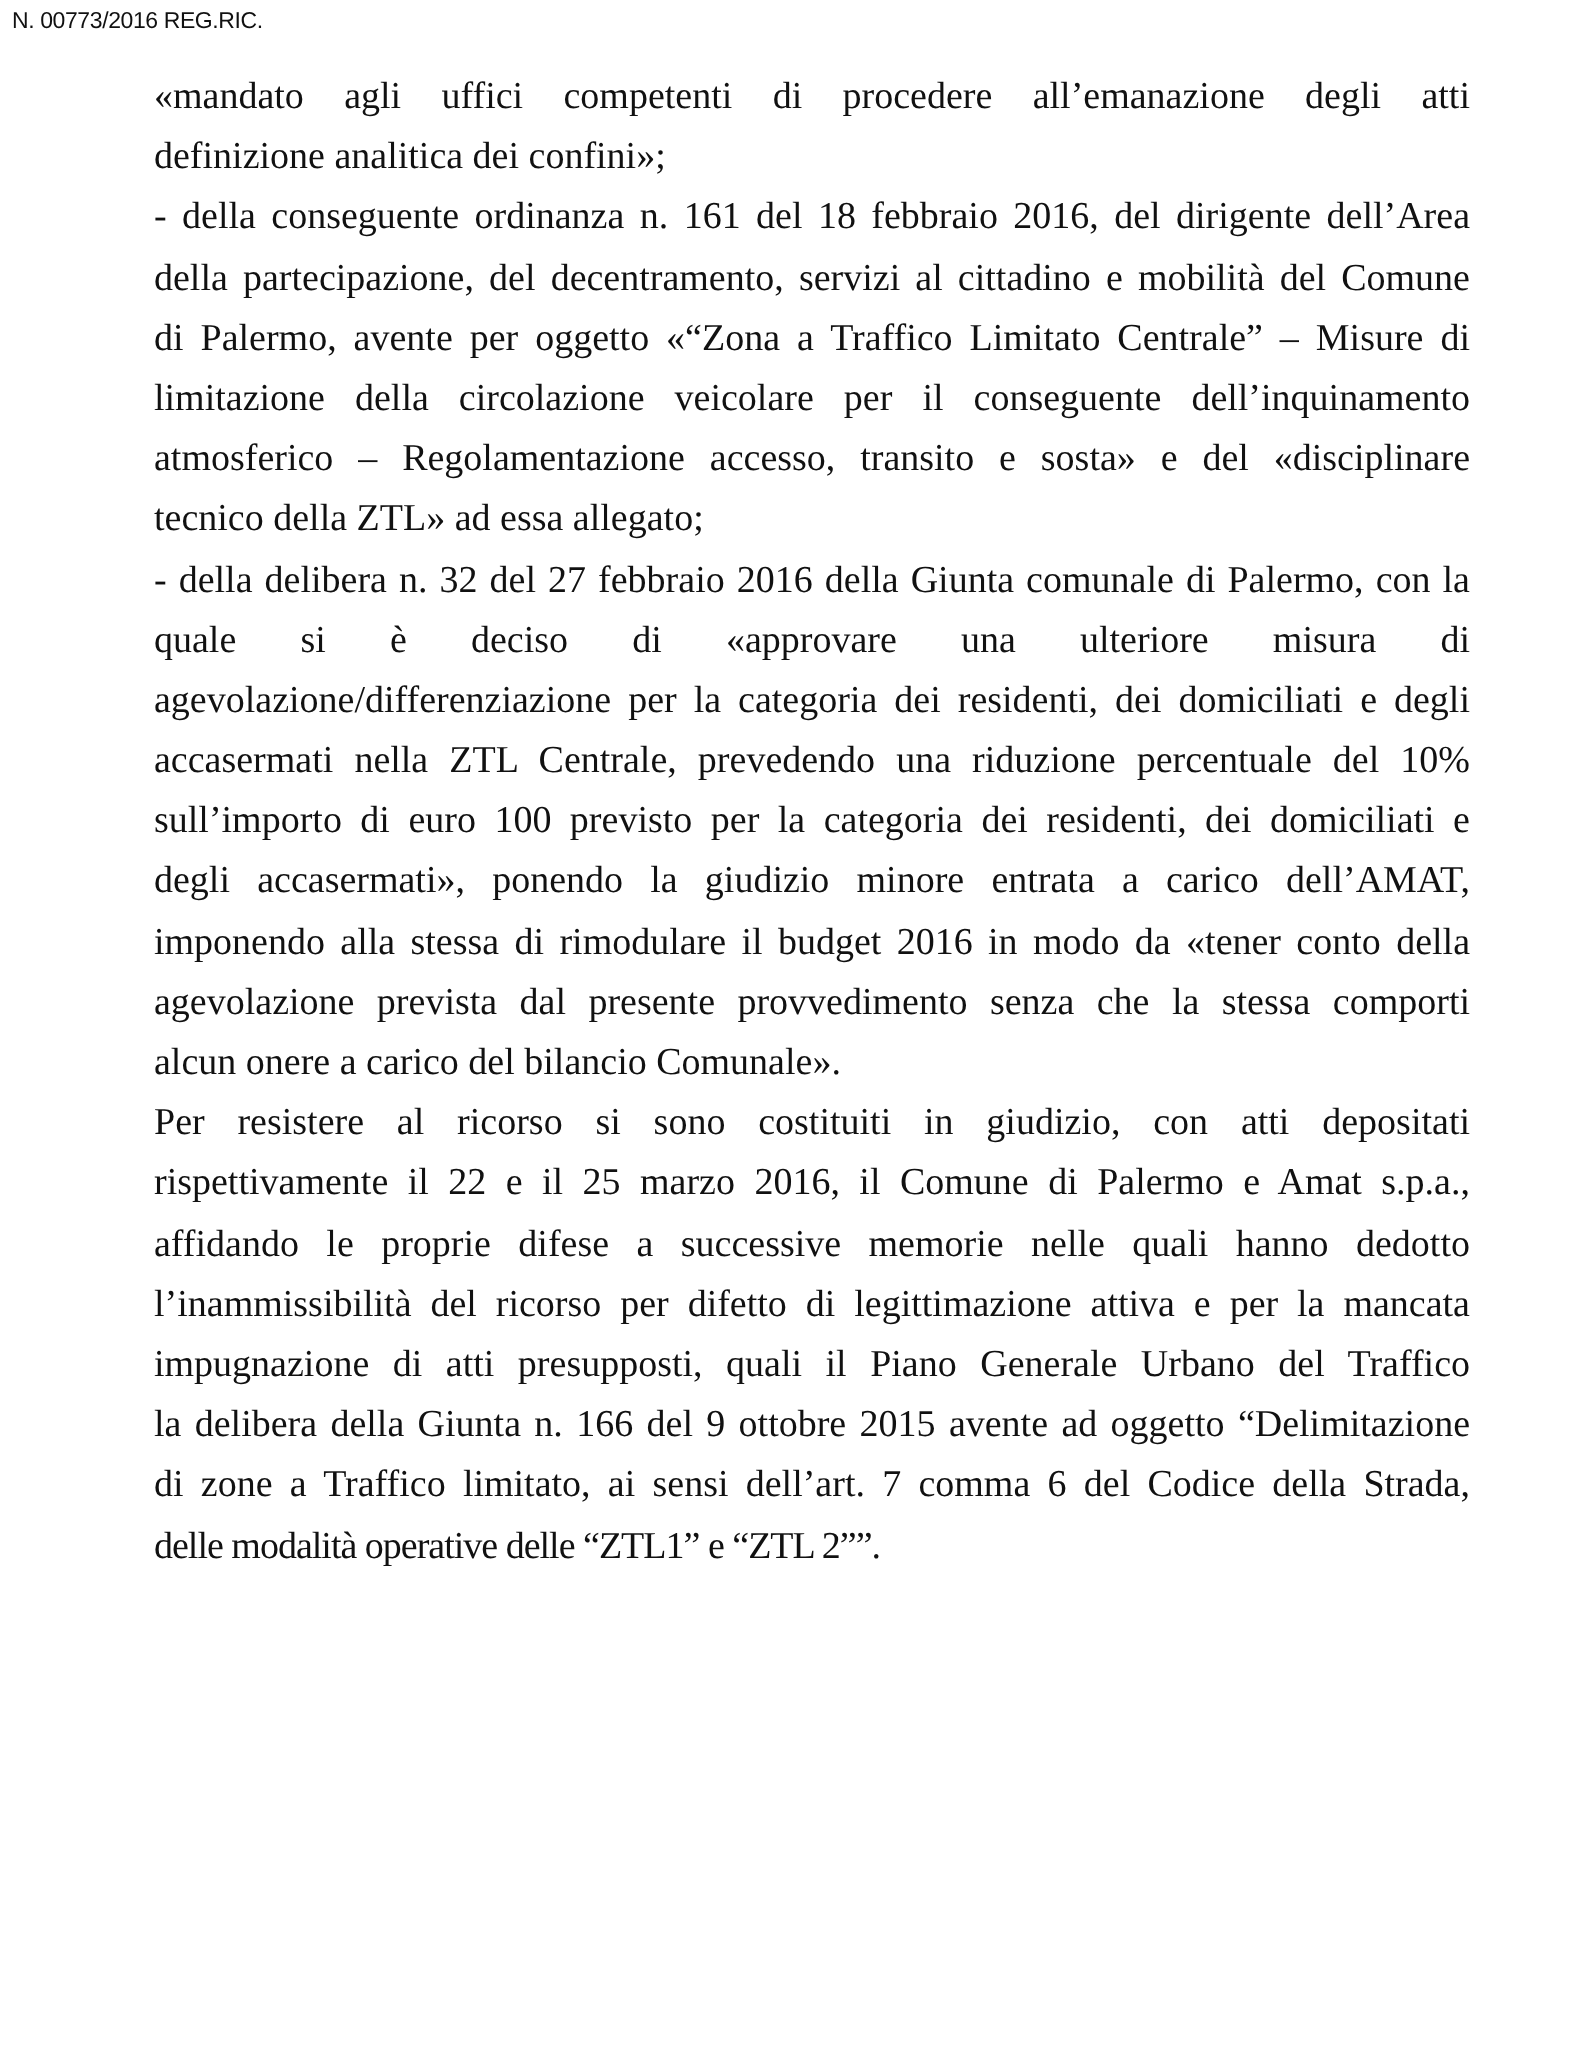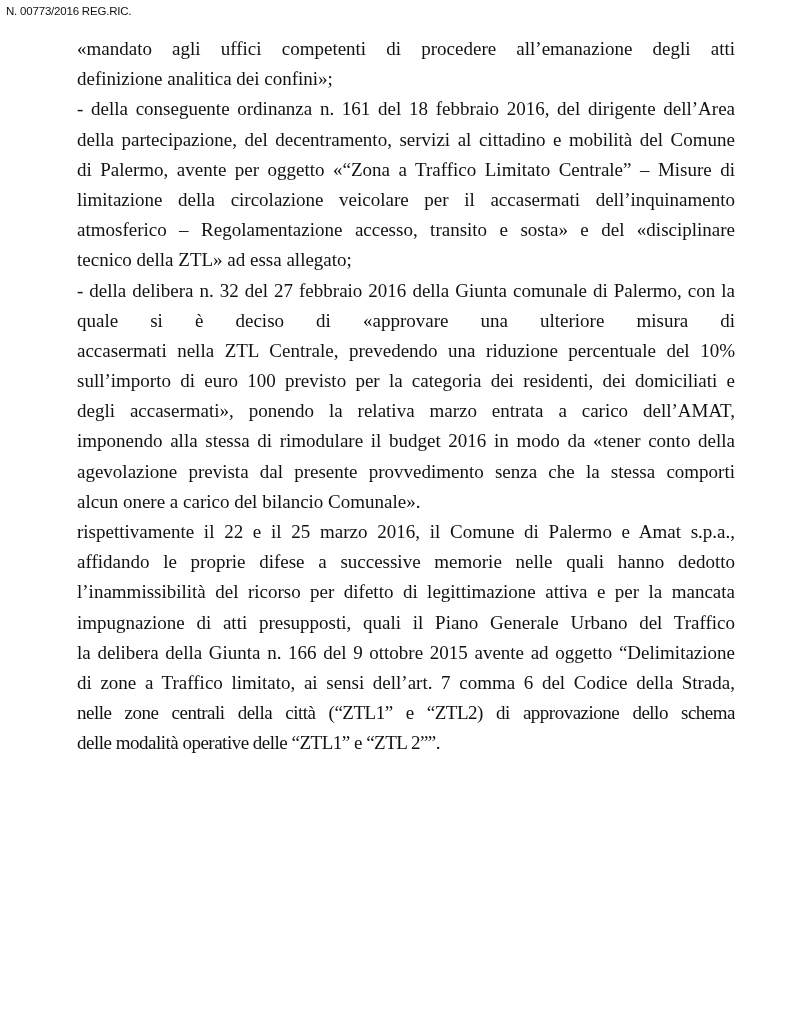--- a/index.html
+++ b/index.html
@@ -26,32 +26,33 @@
 <body>
 
 <div class="header">N. 00773/2016 REG.RIC.</div>
 
 <div class="page">
   <div class="line">«mandato agli uffici competenti di procedere all’emanazione degli atti</div>
   <div class="line last">definizione analitica dei confini»;</div>
   <div class="line">- della conseguente ordinanza n. 161 del 18 febbraio 2016, del dirigente dell’Area</div>
   <div class="line">della partecipazione, del decentramento, servizi al cittadino e mobilità del Comune</div>
   <div class="line">di Palermo, avente per oggetto «“Zona a Traffico Limitato Centrale” – Misure di</div>
-  <div class="line">limitazione della circolazione veicolare per il accasermati dell’inquinamento</div>
+  <div class="line">limitazione della circolazione veicolare per il conseguente dell’inquinamento</div>
   <div class="line">atmosferico – Regolamentazione accesso, transito e sosta» e del «disciplinare</div>
   <div class="line last">tecnico della ZTL» ad essa allegato;</div>
   <div class="line">- della delibera n. 32 del 27 febbraio 2016 della Giunta comunale di Palermo, con la</div>
   <div class="line">quale si è deciso di «approvare una ulteriore misura di</div>
+  <div class="line">agevolazione/differenziazione per la categoria dei residenti, dei domiciliati e degli</div>
   <div class="line">accasermati nella ZTL Centrale, prevedendo una riduzione percentuale del 10%</div>
   <div class="line">sull’importo di euro 100 previsto per la categoria dei residenti, dei domiciliati e</div>
-  <div class="line">degli accasermati», ponendo la relativa marzo entrata a carico dell’AMAT,</div>
+  <div class="line">degli accasermati», ponendo la giudizio minore entrata a carico dell’AMAT,</div>
   <div class="line">imponendo alla stessa di rimodulare il budget 2016 in modo da «tener conto della</div>
   <div class="line">agevolazione prevista dal presente provvedimento senza che la stessa comporti</div>
   <div class="line last">alcun onere a carico del bilancio Comunale».</div>
+  <div class="line">Per resistere al ricorso si sono costituiti in giudizio, con atti depositati</div>
   <div class="line">rispettivamente il 22 e il 25 marzo 2016, il Comune di Palermo e Amat s.p.a.,</div>
   <div class="line">affidando le proprie difese a successive memorie nelle quali hanno dedotto</div>
   <div class="line">l’inammissibilità del ricorso per difetto di legittimazione attiva e per la mancata</div>
   <div class="line">impugnazione di atti presupposti, quali il Piano Generale Urbano del Traffico</div>
   <div class="line">la delibera della Giunta n. 166 del 9 ottobre 2015 avente ad oggetto “Delimitazione</div>
   <div class="line">di zone a Traffico limitato, ai sensi dell’art. 7 comma 6 del Codice della Strada,</div>
-  <div class="line cond">nelle zone centrali della città (“ZTL1” e “ZTL2) di approvazione dello schema</div>
   <div class="line last cond">delle modalità operative delle “ZTL1” e “ZTL 2””.</div>
 </div>
 
 </body></html>

